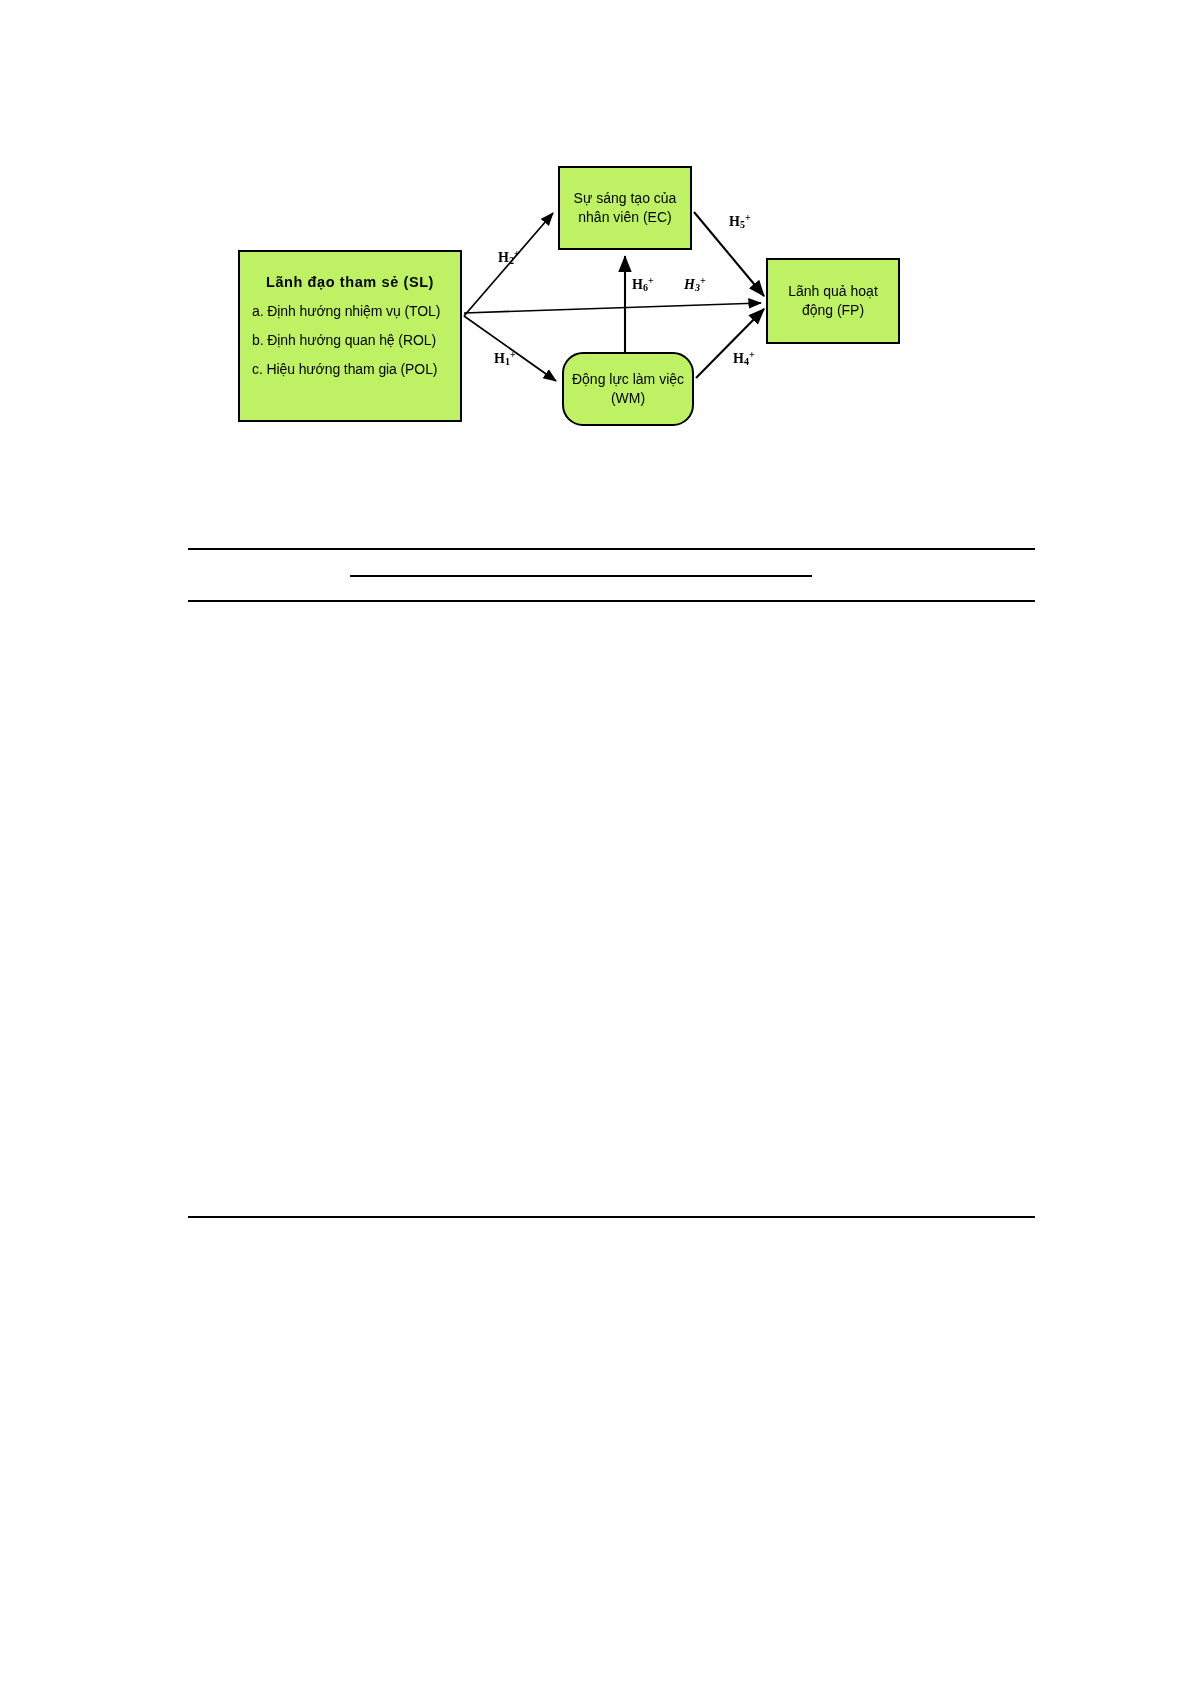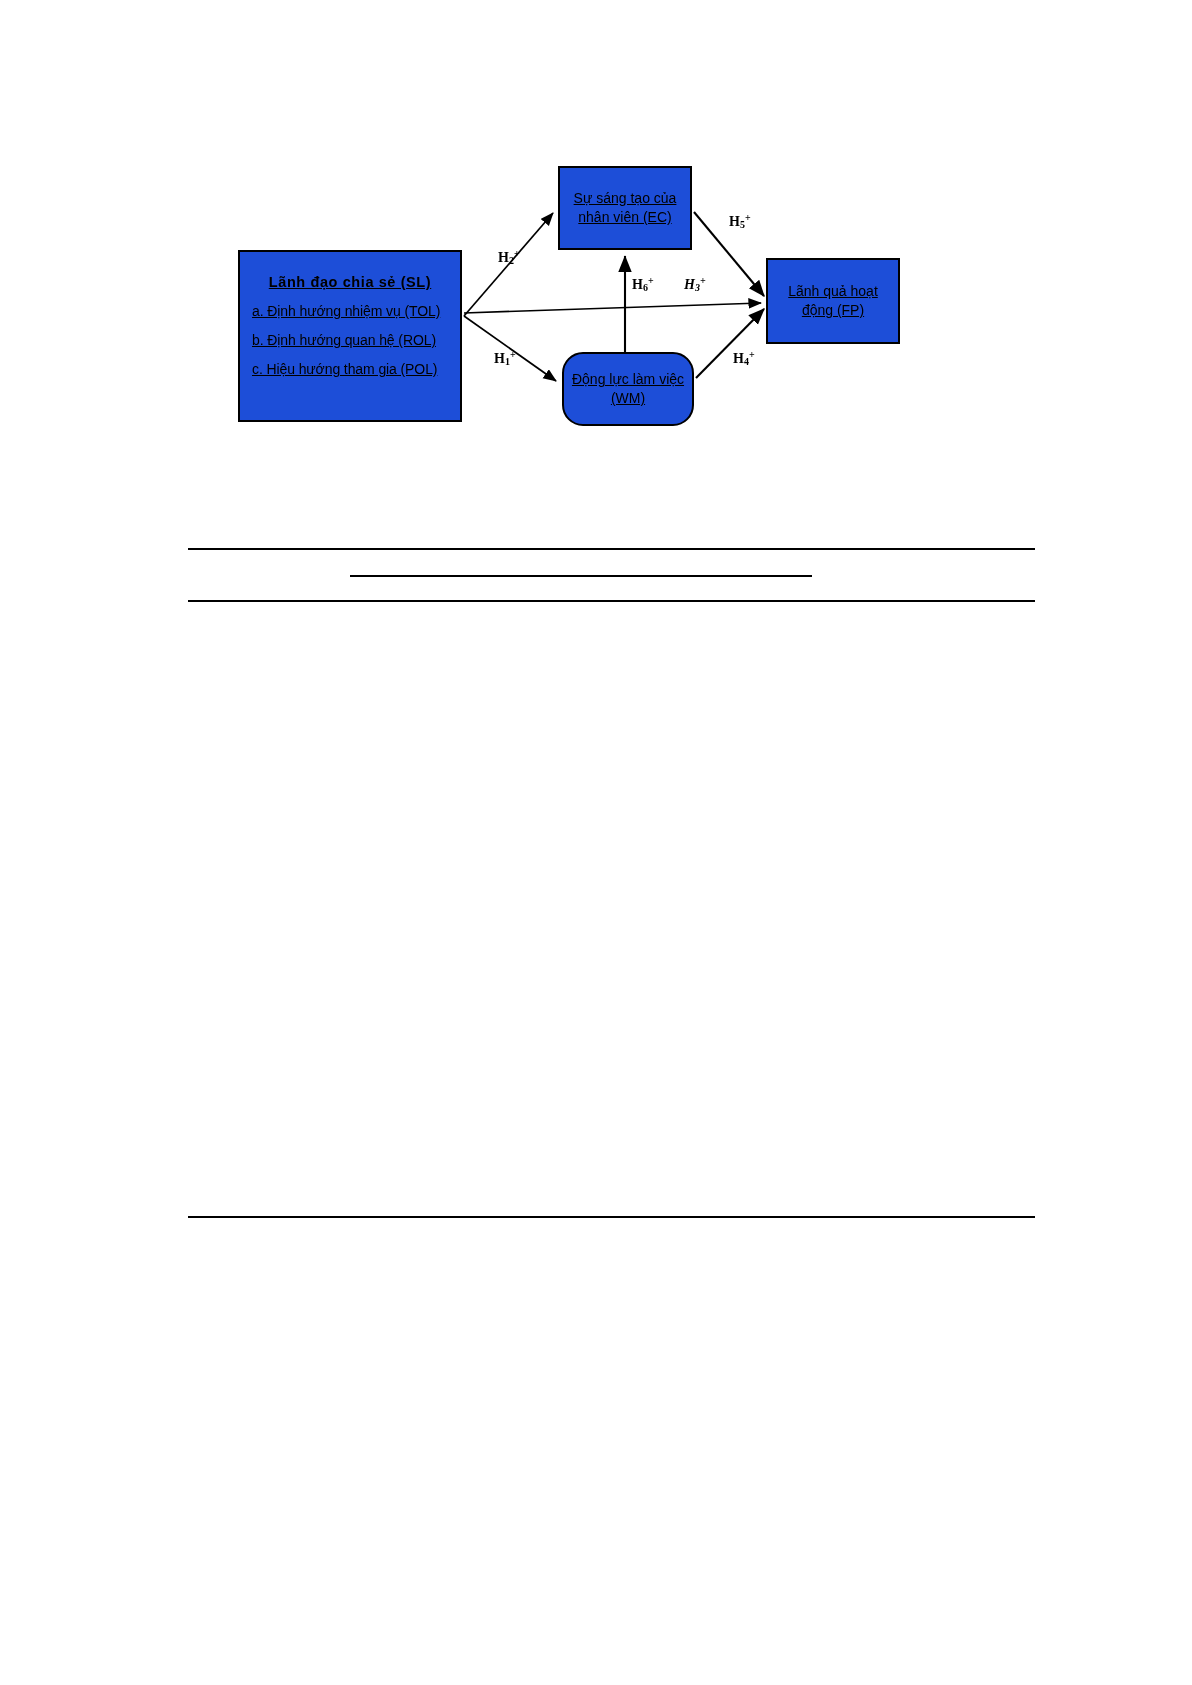--- a/index.html
+++ b/index.html
@@ -31,26 +31,25 @@
   }
   #diagram svg {
     position: absolute;
     left: 0;
     top: 0;
   }
 
   .node-box {
     position: absolute;
     border: 2px solid #000;
-    background: #1d4ed8;
+    background: #bef264;
     box-sizing: border-box;
     display: flex;
     flex-direction: column;
     justify-content: center;
-    text-decoration: underline;
   }
 
   
   #box-sl {
     left: 238px;
     top: 250px;
     width: 224px;
     height: 172px;
     padding: 10px 12px 12px 12px;
     justify-content: flex-start;
@@ -163,21 +162,21 @@
       <line x1="464" y1="313" x2="761" y2="303" stroke="#000" stroke-width="1.7" marker-end="url(#arrowhead)"></line>
 
       <line x1="694" y1="212" x2="764" y2="296" stroke="#000" stroke-width="2.1" marker-end="url(#arrowhead)"></line>
 
       <line x1="696" y1="378" x2="764" y2="309" stroke="#000" stroke-width="2.1" marker-end="url(#arrowhead)"></line>
 
       <line x1="625" y1="352" x2="625" y2="256" stroke="#000" stroke-width="2.1" marker-end="url(#arrowhead-sm)"></line>
     </svg>
 
     <div class="node-box" id="box-sl">
-      <div class="node-title">Lãnh đạo chia sẻ (SL)</div>
+      <div class="node-title">Lãnh đạo tham sẻ (SL)</div>
       <div class="node-item">a. Định hướng nhiệm vụ (TOL)</div>
       <div class="node-item">b. Định hướng quan hệ (ROL)</div>
       <div class="node-item">c. Hiệu hướng tham gia (POL)</div>
     </div>
 
     <div class="node-box" id="box-ec">
       <div class="node-label">Sự sáng tạo của nhân viên (EC)</div>
     </div>
 
     <div class="node-box" id="box-wm">

